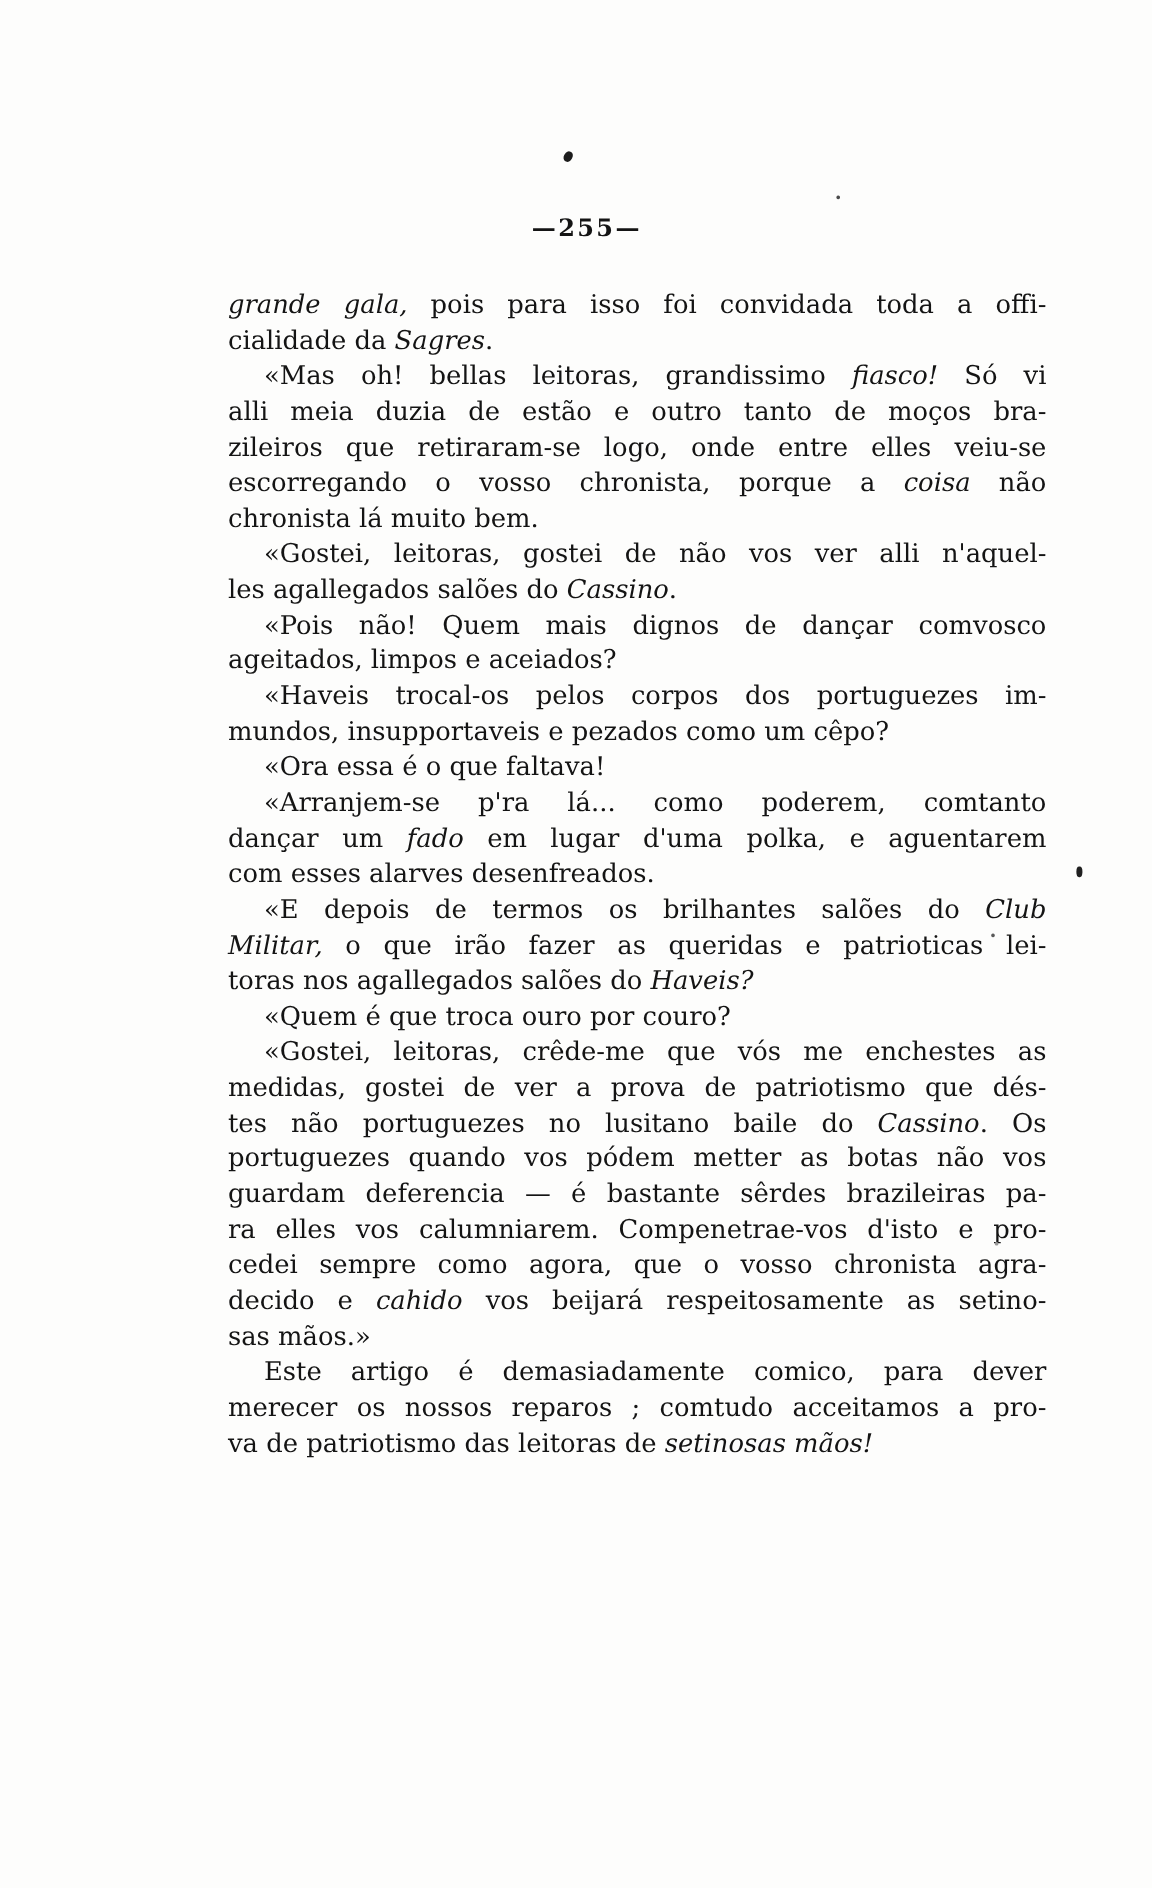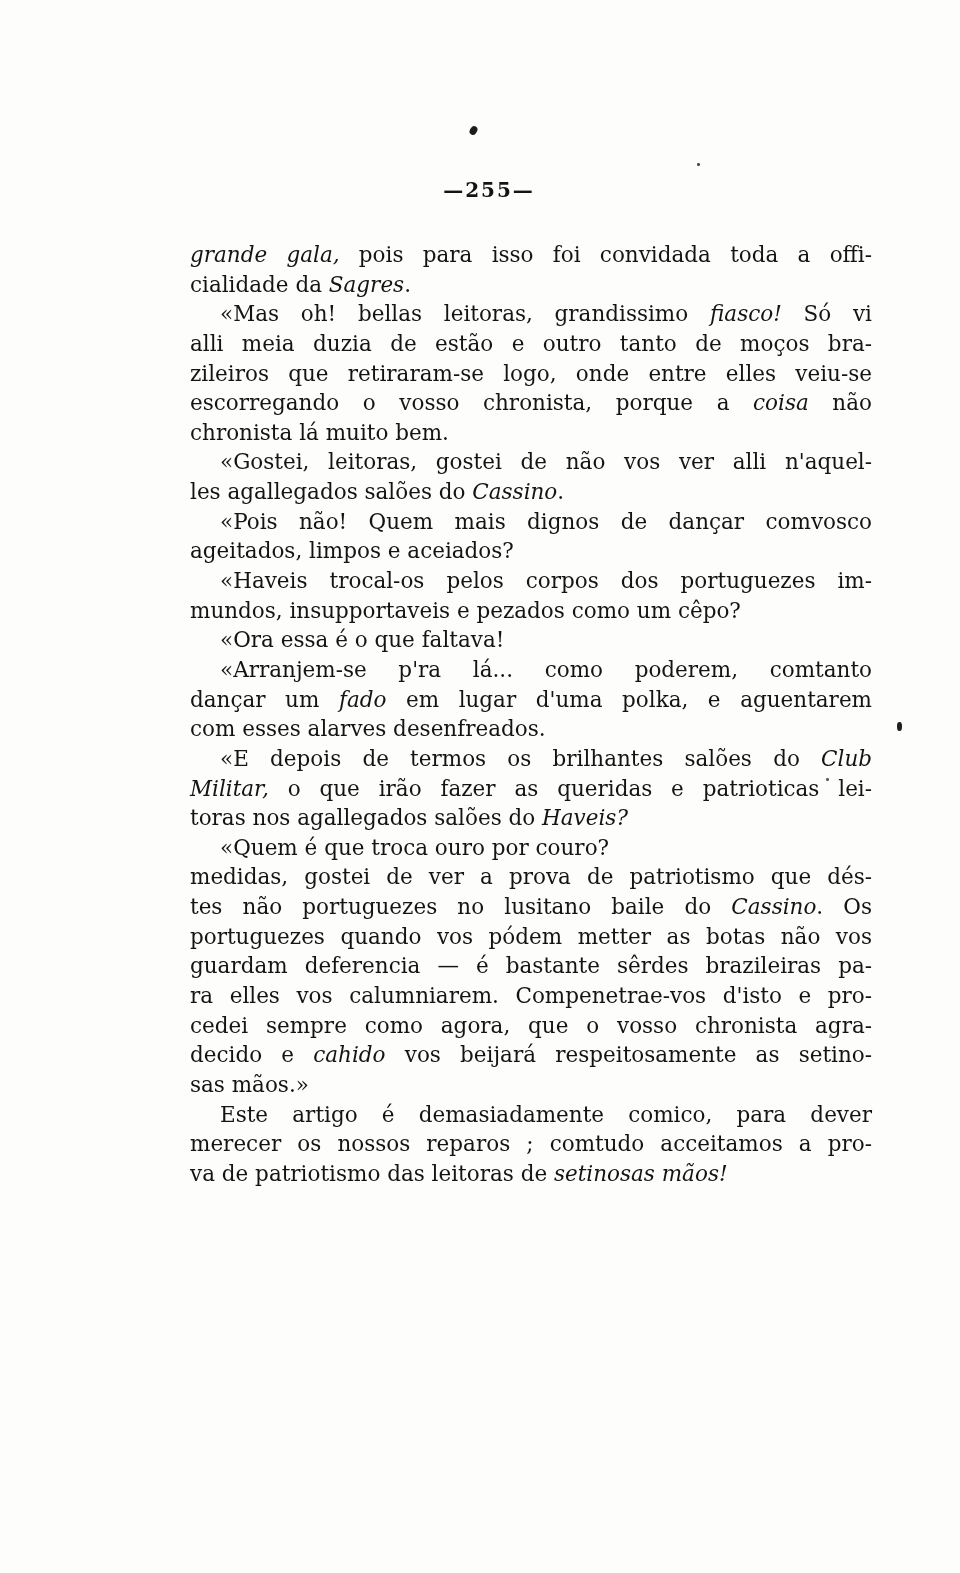--- a/index.html
+++ b/index.html
@@ -87,20 +87,21 @@
       <div class="line ind"><span>«Haveis trocal-os pelos corpos dos portuguezes im-</span></div>
       <div class="line noj"><span>mundos, insupportaveis e pezados como um cêpo?</span></div>
       <div class="line ind noj"><span>«Ora essa é o que faltava!</span></div>
       <div class="line ind"><span>«Arranjem-se p'ra lá... como poderem, comtanto</span></div>
       <div class="line"><span>dançar um </span><span class="it">fado</span><span> em lugar d'uma polka, e aguentarem</span></div>
       <div class="line noj"><span>com esses alarves desenfreados.</span></div>
       <div class="line ind"><span>«E depois de termos os brilhantes salões do </span><span class="it">Club</span></div>
       <div class="line"><span class="it">Militar,</span><span> o que irão fazer as queridas e patrioticas lei-</span></div>
       <div class="line noj"><span>toras nos agallegados salões do </span><span class="it">Haveis?</span></div>
       <div class="line ind noj"><span>«Quem é que troca ouro por couro?</span></div>
+      <div class="line ind"><span>«Gostei, leitoras, crêde-me que vós me enchestes as</span></div>
       <div class="line"><span>medidas, gostei de ver a prova de patriotismo que dés-</span></div>
       <div class="line"><span>tes não portuguezes no lusitano baile do </span><span class="it">Cassino</span><span>. Os</span></div>
       <div class="line"><span>portuguezes quando vos pódem metter as botas não vos</span></div>
       <div class="line"><span>guardam deferencia — é bastante sêrdes brazileiras pa-</span></div>
       <div class="line"><span>ra elles vos calumniarem. Compenetrae-vos d'isto e pro-</span></div>
       <div class="line"><span>cedei sempre como agora, que o vosso chronista agra-</span></div>
       <div class="line"><span>decido e </span><span class="it">cahido</span><span> vos beijará respeitosamente as setino-</span></div>
       <div class="line noj"><span>sas mãos.»</span></div>
       <div class="line ind"><span>Este artigo é demasiadamente comico, para dever</span></div>
       <div class="line"><span>merecer os nossos reparos ; comtudo acceitamos a pro-</span></div>

